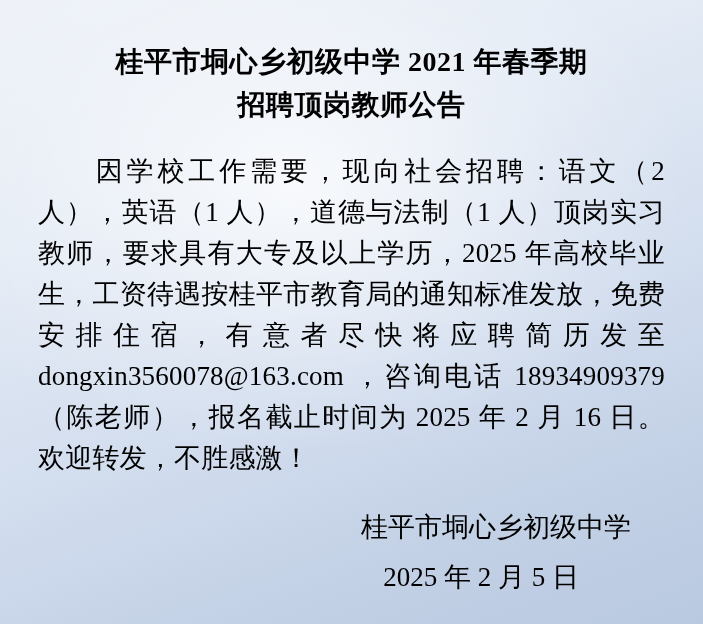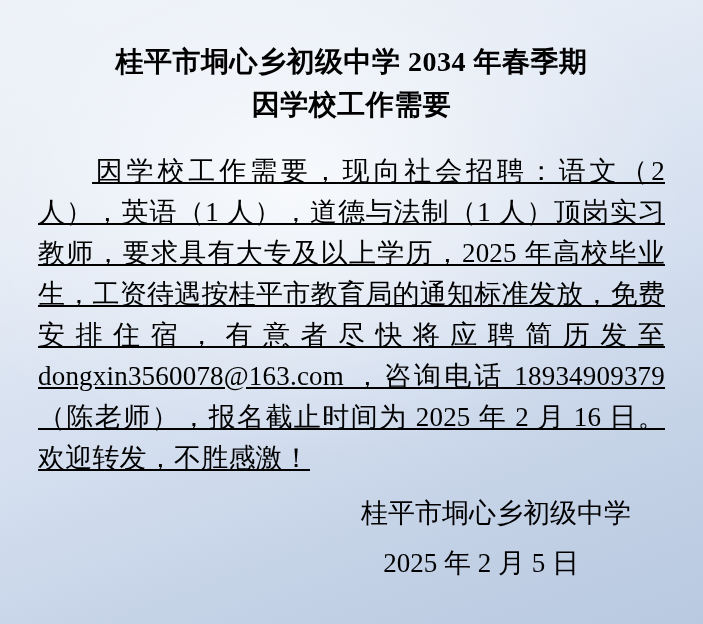--- a/index.html
+++ b/index.html
@@ -45,28 +45,27 @@
   }
   .body-text {
     margin-top: 24px;
     font-size: 27px;
     line-height: 1.52;
     color: #000;
     text-align: justify;
     text-justify: inter-ideograph;
     letter-spacing: 0.2px;
     padding: 0 8px;
-    text-decoration: underline;
   }
   .body-text .indent {
     display: inline-block;
     width: 2em;
   }
   .signature {
-    margin-top: 14px;
+    margin-top: 28px;
     font-size: 27px;
     line-height: 1.5;
     color: #000;
     text-align: right;
     padding-right: 42px;
   }
   .sign-date {
     margin-top: 9px;
     font-size: 27px;
     line-height: 1.5;
@@ -75,22 +74,22 @@
     padding-right: 94px;
   }
 </style>
 </head>
 <body>
 
 <div id="notice-page">
   <div class="content">
 
     <div class="title">
-      <span class="title-line">桂平市垌心乡初级中学 2034 年春季期</span>
-      <span class="title-line">因学校工作需要</span>
+      <span class="title-line">桂平市垌心乡初级中学 2021 年春季期</span>
+      <span class="title-line">招聘顶岗教师公告</span>
     </div>
 
     <div class="body-text"><span class="indent"></span><span>因学校工作需要，现向社会招聘：语文（2 人），英语（1 人），道德与法制（1 人）顶岗实习教师，要求具有大专及以上学历，2025 年高校毕业生，工资待遇按桂平市教育局的通知标准发放，免费安排住宿，有意者尽快将应聘简历发至 dongxin3560078@163.com ，咨询电话 18934909379（陈老师），报名截止时间为 2025 年 2 月 16 日。欢迎转发，不胜感激！</span></div>
 
     <div class="signature">桂平市垌心乡初级中学</div>
 
     <div class="sign-date">2025 年 2 月 5 日</div>
 
   </div>
 </div>

